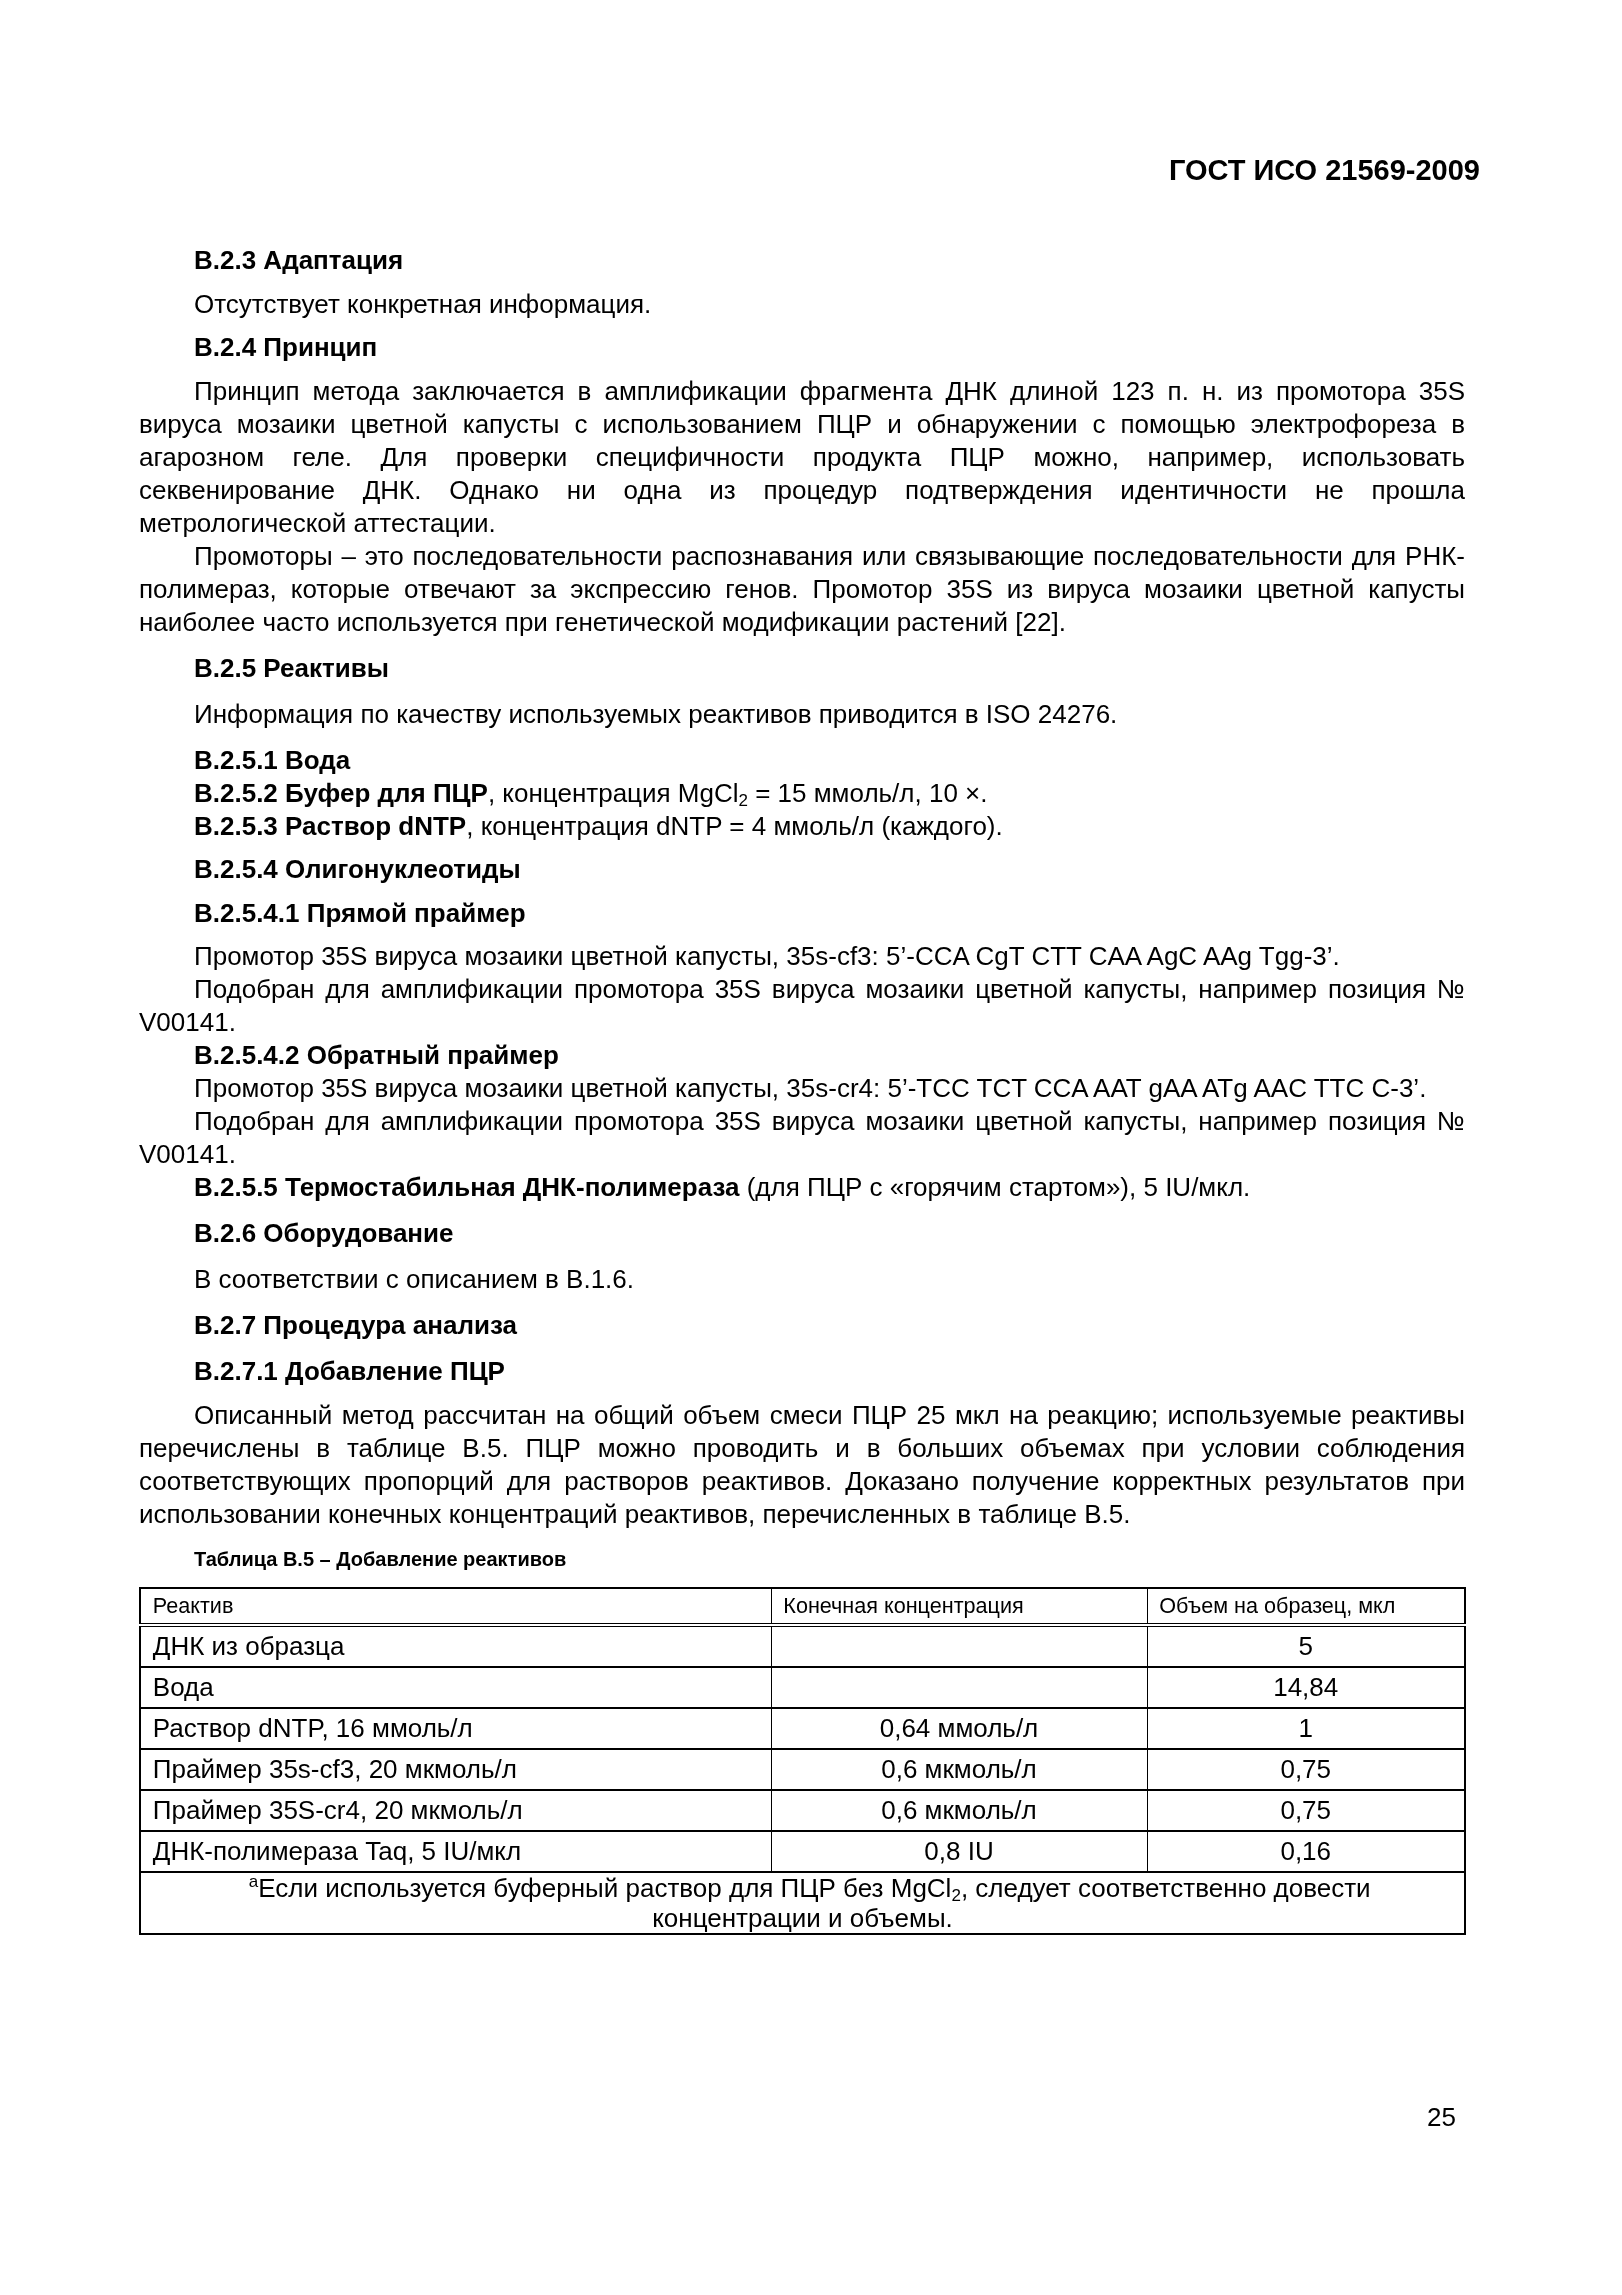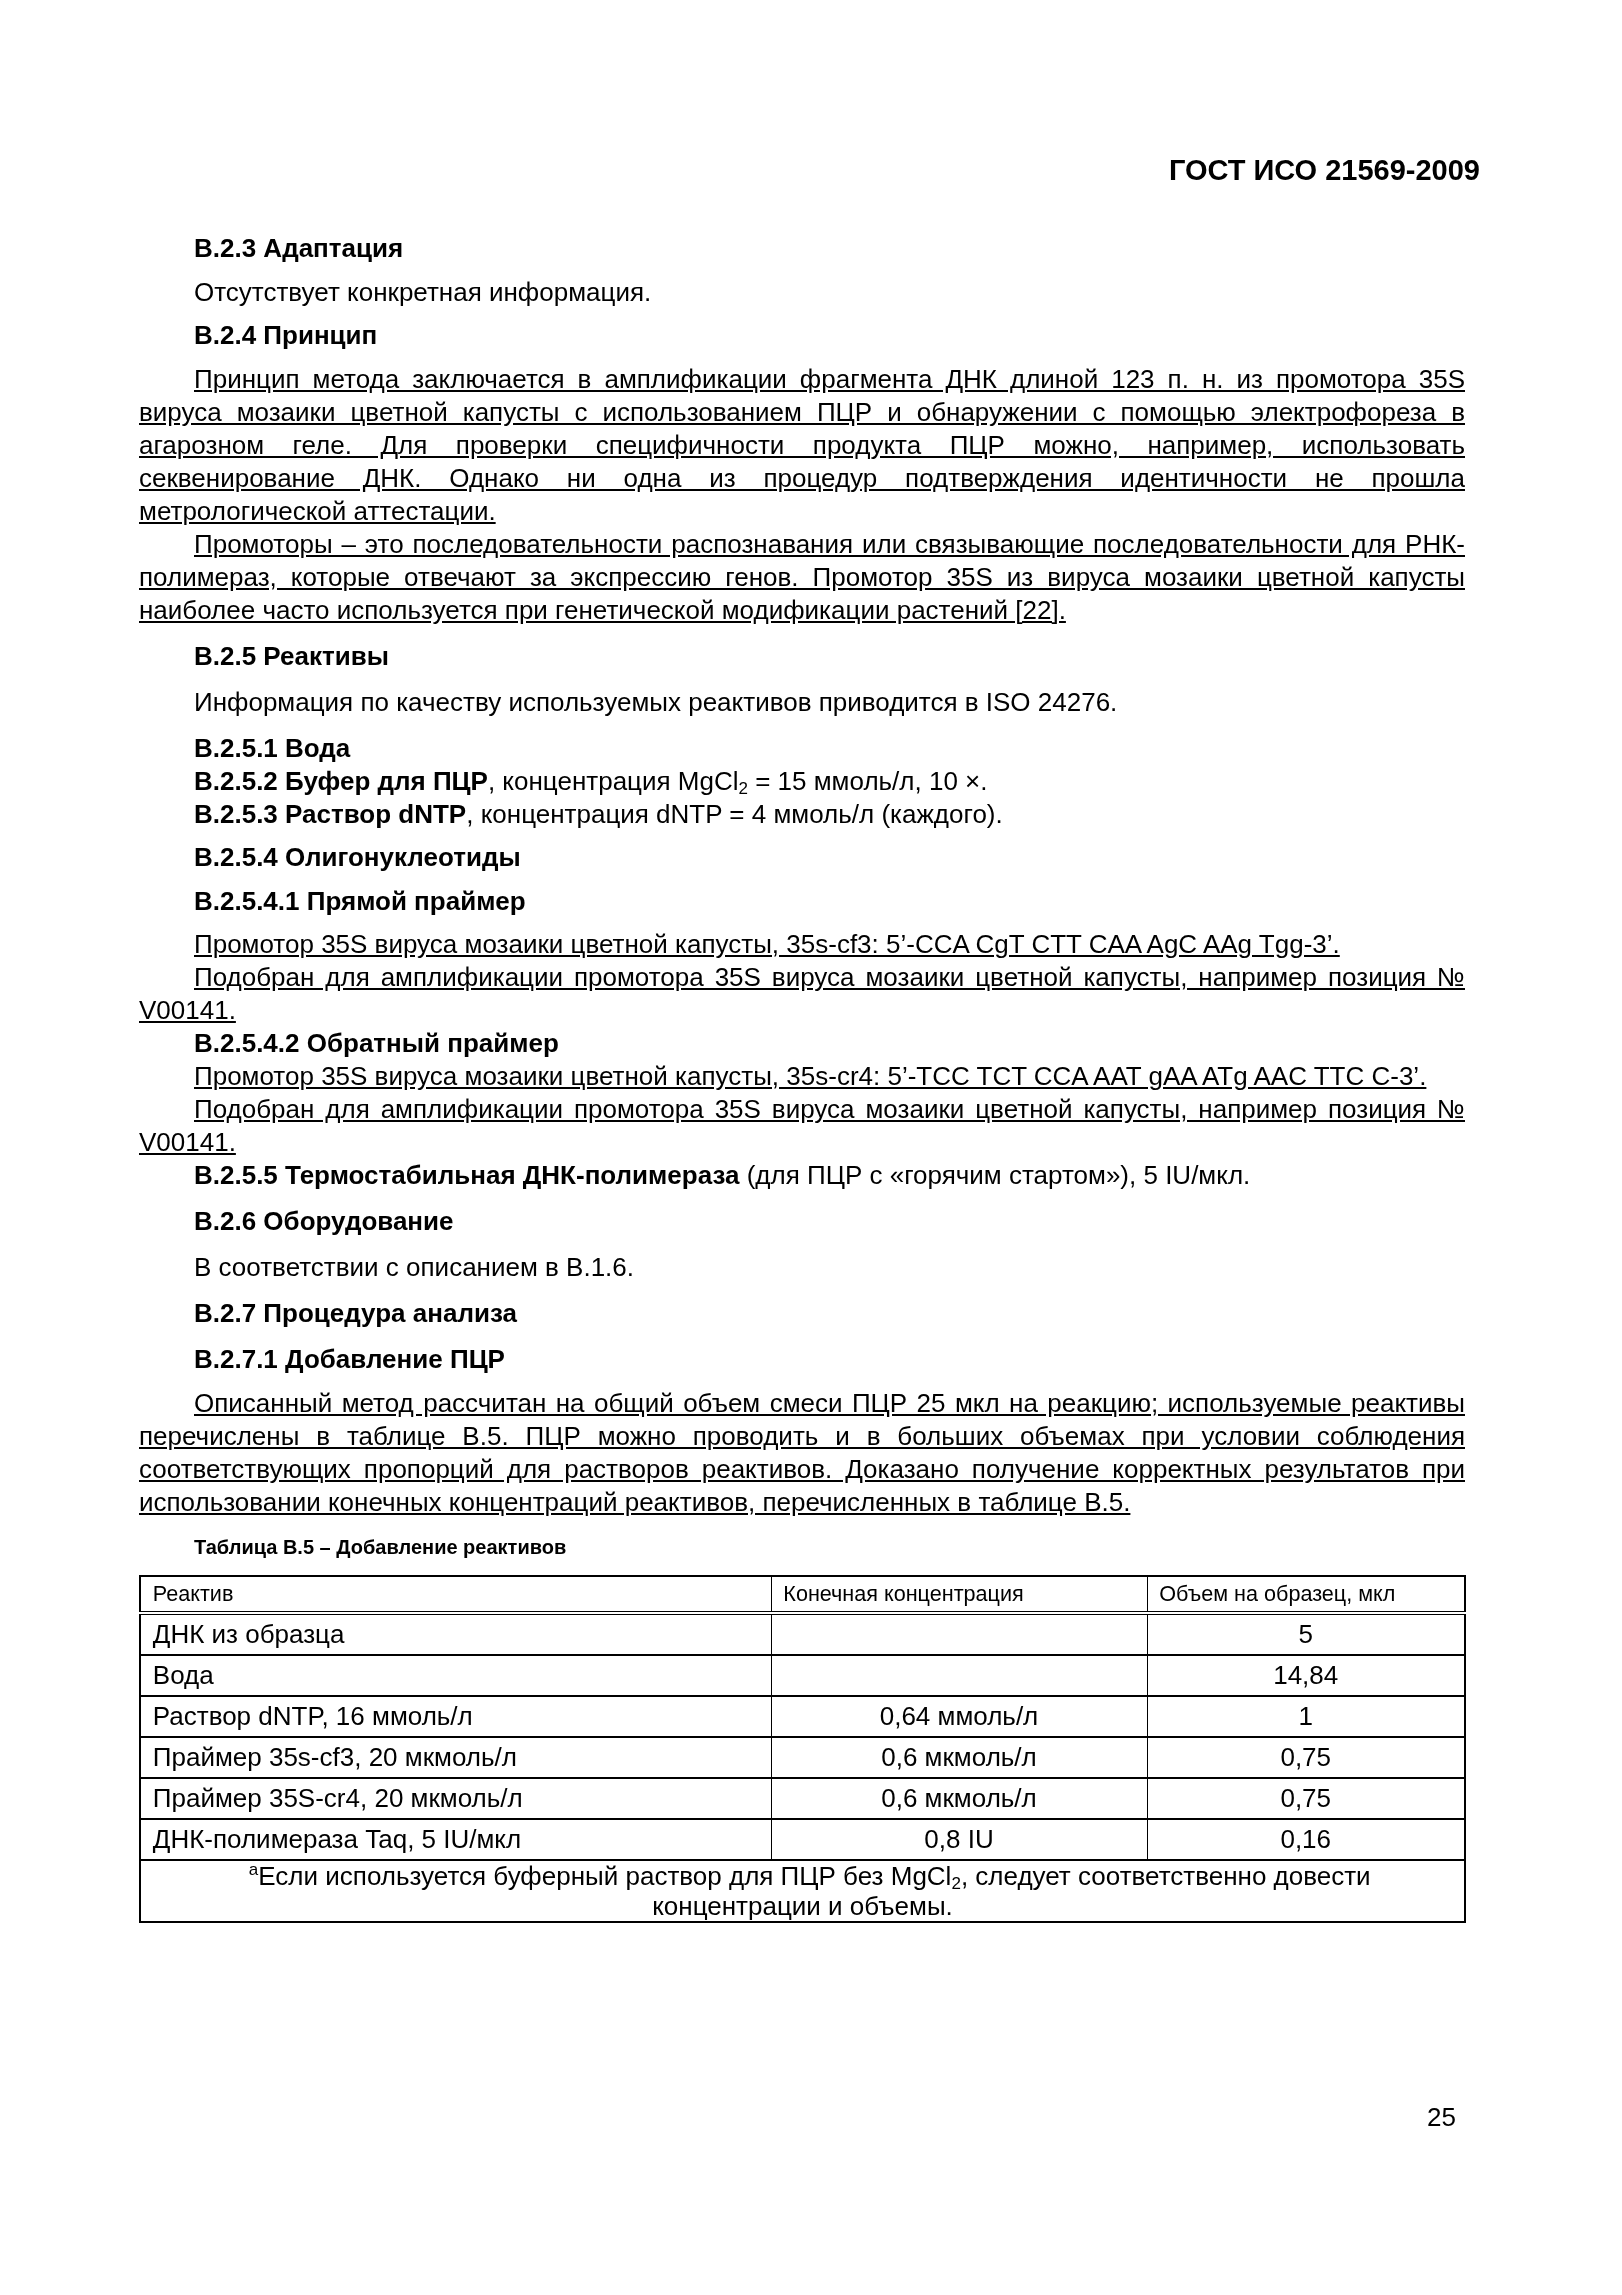--- a/index.html
+++ b/index.html
@@ -5,26 +5,26 @@
   html, body { margin: 0; padding: 0; background: #ffffff; }
   body {
     width: 1622px; height: 2295px; position: relative; overflow: hidden;
     font-family: "Liberation Sans", sans-serif; color: #000;
   }
   .page-header {
     position: absolute; top: 154px; right: 142px;
     font-size: 29px; font-weight: bold; letter-spacing: 0;
   }
   .content {
-    position: absolute; left: 139px; top: 232px; width: 1326px;
+    position: absolute; left: 139px; top: 244px; width: 1326px;
     font-size: 26px; line-height: 33px;
   }
   .h { font-weight: bold; padding-left: 55px; }
   .p { padding-left: 55px; }
-  .indent { text-indent: 55px; text-align: justify; text-decoration: underline; }
+  .indent { text-indent: 55px; text-align: justify; }
   .gap-s { height: 10.5px; }
   .gap-m { height: 13px; }
   .b { font-weight: bold; }
   sub { font-size: 17px; vertical-align: -3.9px; line-height: 0; }
   sup { font-size: 17px; vertical-align: 10.5px; line-height: 0; }
 
   .table-caption {
     font-size: 20px; font-weight: bold; padding-left: 55px;
     margin-top: 15.7px; margin-bottom: 14.4px; line-height: 26px;
   }

